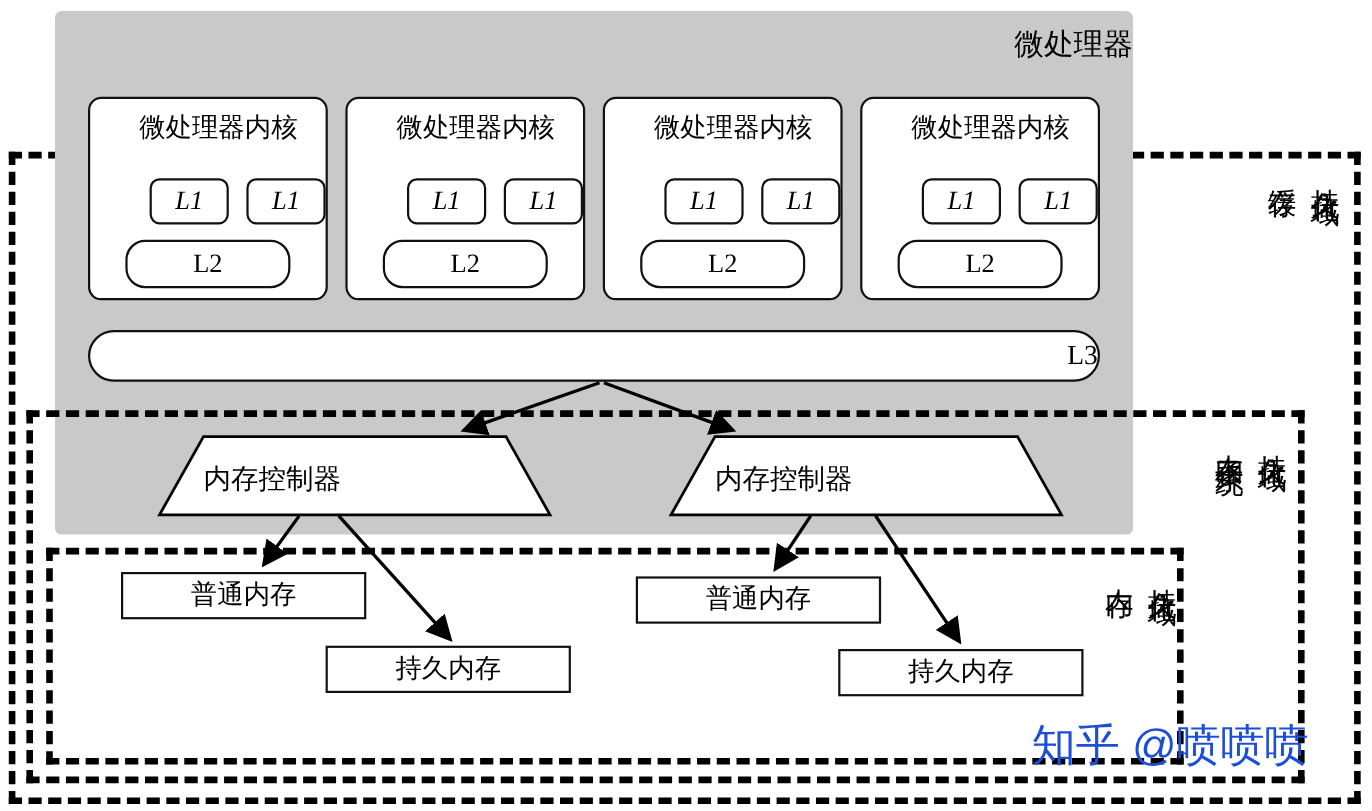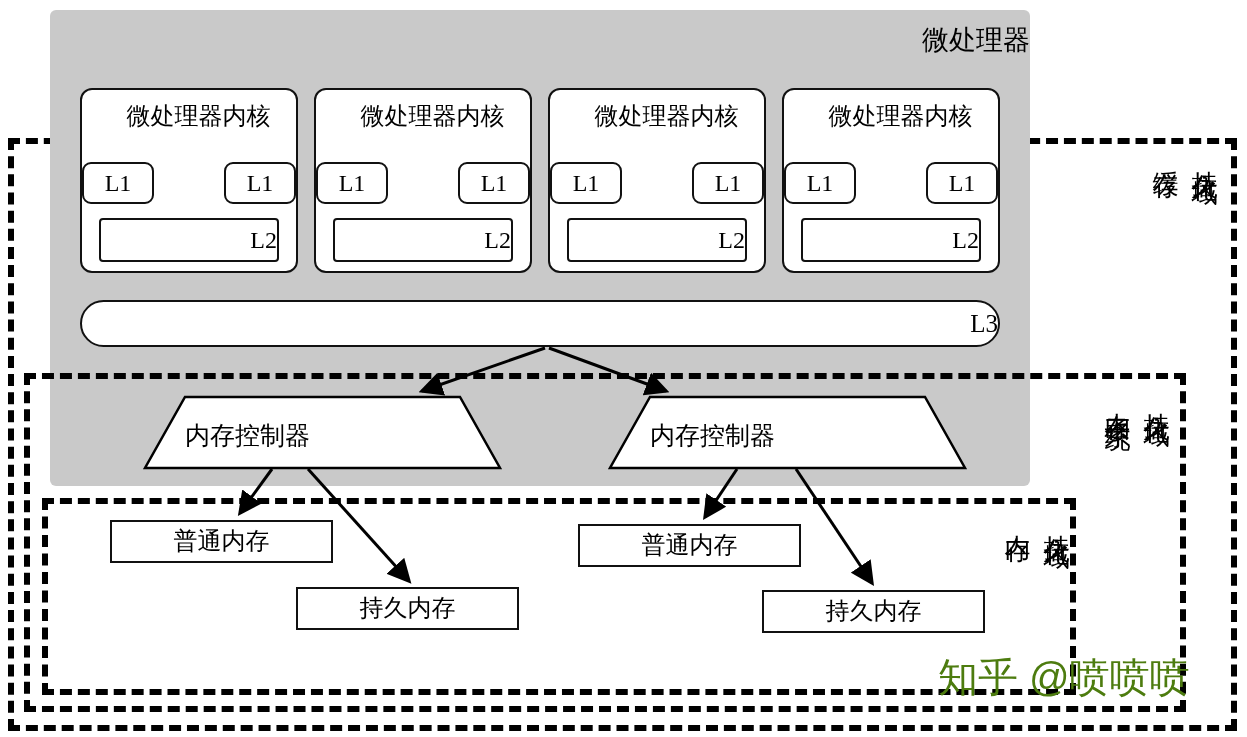--- a/index.html
+++ b/index.html
@@ -10,38 +10,38 @@
   
   .domain-box{position:absolute;border:6px dashed #000;background:transparent;box-sizing:border-box;}
   .domain-outer{left:8px;top:138px;width:1229px;height:593px;z-index:1;}
   .domain-middle{left:24px;top:373px;width:1162px;height:339px;z-index:3;}
   .domain-inner{left:42px;top:498px;width:1034px;height:197px;z-index:1;}
   
   .cpu{position:absolute;left:50px;top:10px;width:980px;height:476px;background:#c9c9c9;border-radius:6px;z-index:2;}
   .cpu-title{position:absolute;left:50px;top:22px;width:980px;text-align:right;font-size:27px;z-index:2;}
   .core{position:absolute;top:88px;width:218px;height:185px;background:#fff;border:2px solid #111;border-radius:12px;box-sizing:border-box;z-index:2;}
   .core-label{text-align:center;font-size:24px;margin-top:10px;margin-left:19px;}
-  .l1-row{position:absolute;top:72px;left:0;width:100%;display:flex;justify-content:space-between;gap:16px;}
+  .l1-row{position:absolute;top:72px;left:0;width:100%;display:flex;justify-content:flex-end;gap:16px;font-style:italic;}
   .l1{width:72px;height:42px;border:2px solid #111;border-radius:9px;background:#fff;box-sizing:border-box;
       text-align:center;line-height:38px;font-size:24px;}
-  .l2{position:absolute;top:128px;left:50%;transform:translateX(-50%);width:180px;height:44px;border:2px solid #111;
-      border-radius:4px;background:#fff;box-sizing:border-box;text-align:right;line-height:40px;font-size:24px;}
+  .l2{position:absolute;top:128px;left:50%;transform:translateX(-50%);width:150px;height:44px;border:2px solid #111;
+      border-radius:18px;background:#fff;box-sizing:border-box;text-align:center;line-height:40px;font-size:24px;}
   .l3{position:absolute;left:80px;top:300px;width:920px;height:47px;border:2px solid #111;border-radius:24px;background:#fff;
       box-sizing:border-box;text-align:right;line-height:43px;font-size:25px;z-index:2;}
   
   .overlay{position:absolute;left:0;top:0;z-index:4;pointer-events:none;}
   
   .ctl-label{position:absolute;width:275px;text-align:left;font-size:25px;z-index:5;}
   
   .mem-box{position:absolute;width:223px;height:43px;border:2px solid #111;background:#fff;box-sizing:border-box;
       text-align:center;line-height:39px;font-size:24px;z-index:5;}
   
   .vlabel{position:absolute;writing-mode:vertical-rl;font-size:26px;line-height:1.5;letter-spacing:3px;z-index:5;}
   
-  .watermark{position:absolute;left:938px;top:650px;font-size:40px;color:#4d7c0f;z-index:7;
+  .watermark{position:absolute;left:938px;top:650px;font-size:40px;color:#1d4ed8;z-index:7;
       font-family:"Liberation Sans","DejaVu Sans",sans-serif;white-space:nowrap;}
 </style>
 </head>
 <body>
 
 <div class="canvas">
 
   <div class="domain-box domain-outer"></div>
   <div class="domain-box domain-middle"></div>
   <div class="domain-box domain-inner"></div>

